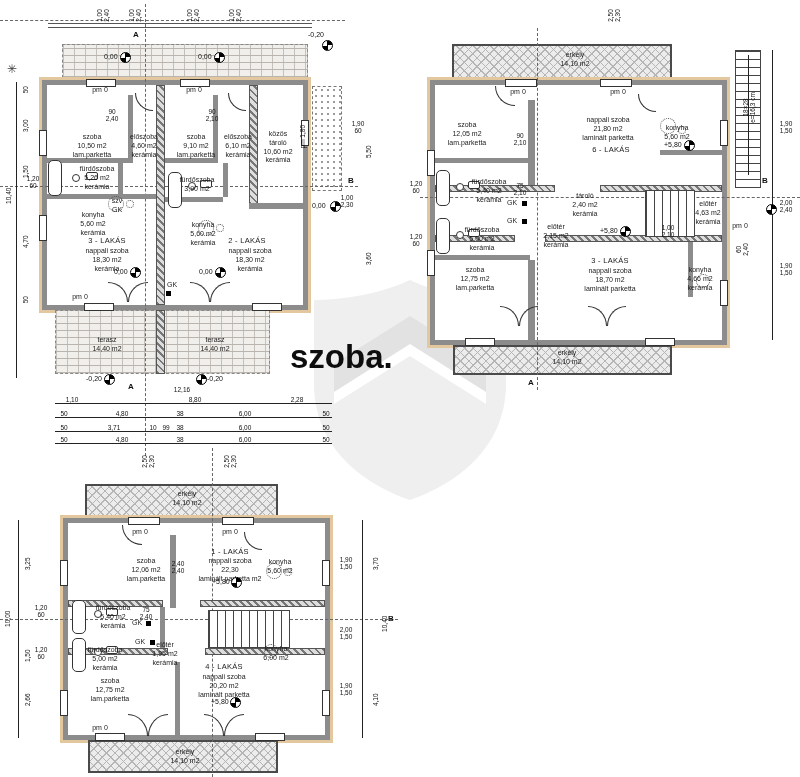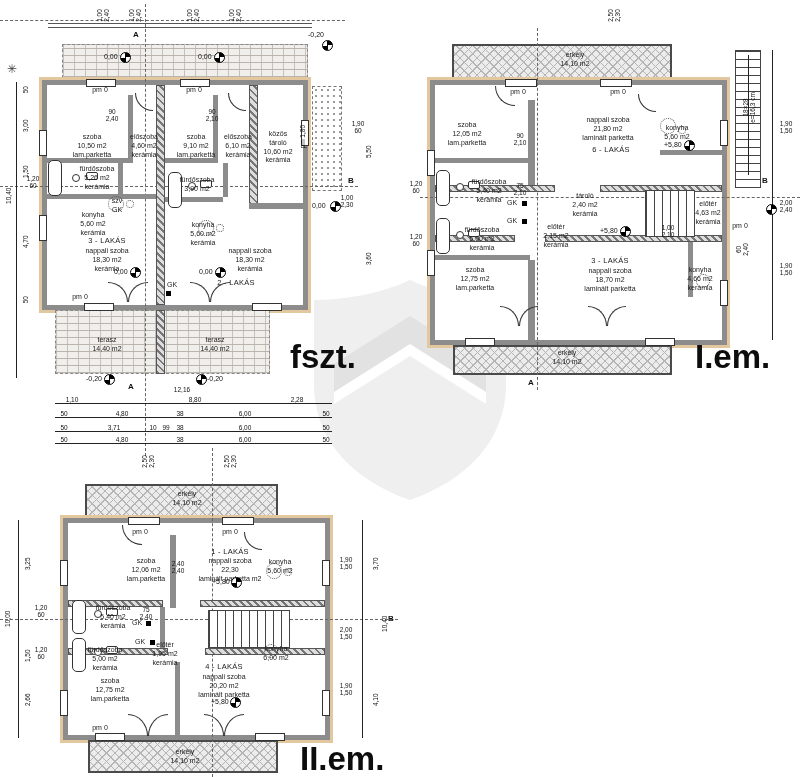--- a/index.html
+++ b/index.html
@@ -160,21 +160,21 @@
 9,10 m2
 lam.parketta</div>
   <div class="lbl" style="left:238px;top:133px;">előszoba
 6,10 m2
 kerámia</div>
   <div class="lbl" style="left:197px;top:176px;">fürdőszoba
 3,90 m2</div>
   <div class="lbl" style="left:203px;top:221px;">konyha
 5,60 m2
 kerámia</div>
-  <div class="lbl ttl" style="left:236px;top:236px;margin-top:42px;">2 - LAKÁS</div>
+  <div class="lbl ttl" style="left:247px;top:236px;">2 - LAKÁS</div>
   <div class="lbl" style="left:250px;top:247px;">nappali szoba
 18,30 m2
 kerámia</div>
   <div class="lbl" style="left:278px;top:130px;">közös
 tároló
 10,60 m2
 kerámia</div>
   <div class="lbl" style="left:117px;top:197px;">szv
 GK</div>
   <div class="lbl" style="left:172px;top:281px;">GK</div>
@@ -203,21 +203,21 @@
 14,40 m2</div>
   <div class="lvl" style="left:86px;top:375px;">-0,20</div>
   <div class="lm" style="left:104px;top:374px;"></div>
   <div class="lm" style="left:196px;top:374px;"></div>
   <div class="lvl" style="left:207px;top:375px;">-0,20</div>
 
   <div class="sec" style="left:133px;top:30px;">A</div>
   <div class="sec" style="left:128px;top:382px;">A</div>
   <div class="sec" style="left:348px;top:176px;">B</div>
 
-  <div class="big" style="left:290px;top:338px;">fszt.</div>
+  <div class="big" style="left:290px;top:338px;">szoba.</div>
 
   <div class="dlinev" style="left:16px;top:82px;height:296px;"></div>
   <div class="dimv" style="left:9px;top:192px;">10,40</div>
   <div class="dimv" style="left:26px;top:86px;">50</div>
   <div class="dimv" style="left:26px;top:122px;">3,00</div>
   <div class="dimv" style="left:26px;top:168px;">1,50</div>
   <div class="dim" style="left:33px;top:175px;">1,20
 60</div>
   <div class="dimv" style="left:26px;top:238px;">4,70</div>
   <div class="dimv" style="left:26px;top:296px;">50</div>
@@ -377,21 +377,20 @@
   <div class="dim" style="left:786px;top:199px;">2,00
 2,40</div>
   <div class="lm" style="left:766px;top:204px;"></div>
   <div class="dimv" style="left:742px;top:242px;">60
 2,40</div>
   <div class="dim" style="left:786px;top:262px;">1,90
 1,50</div>
   <div class="sec" style="left:762px;top:176px;">B</div>
   <div class="sec" style="left:528px;top:378px;">A</div>
 
-  <div class="big" style="left:695px;top:338px;">I.em.</div>
 
   <div class="dimv" style="left:148px;top:454px;">2,50
 2,30</div>
   <div class="dimv" style="left:230px;top:454px;">2,50
 2,30</div>
   <div class="cross" style="left:85px;top:484px;width:193px;height:34px;"></div>
   <div class="lbl" style="left:187px;top:490px;">erkély
 14,10 m2</div>
 
   <div class="bld" style="left:63px;top:518px;width:267px;height:222px;"></div>
@@ -497,15 +496,14 @@
 1,50</div>
   <div class="dim" style="left:346px;top:626px;">2,00
 1,50</div>
   <div class="dim" style="left:346px;top:682px;">1,90
 1,50</div>
   <div class="dimv" style="left:376px;top:560px;">3,70</div>
   <div class="dimv" style="left:385px;top:620px;">10,40</div>
   <div class="dimv" style="left:376px;top:696px;">4,10</div>
   <div class="sec" style="left:388px;top:614px;">B</div>
 
-  <div class="big" style="left:300px;top:740px;">II.em.</div>
 
 </div>
 
 </body></html>

